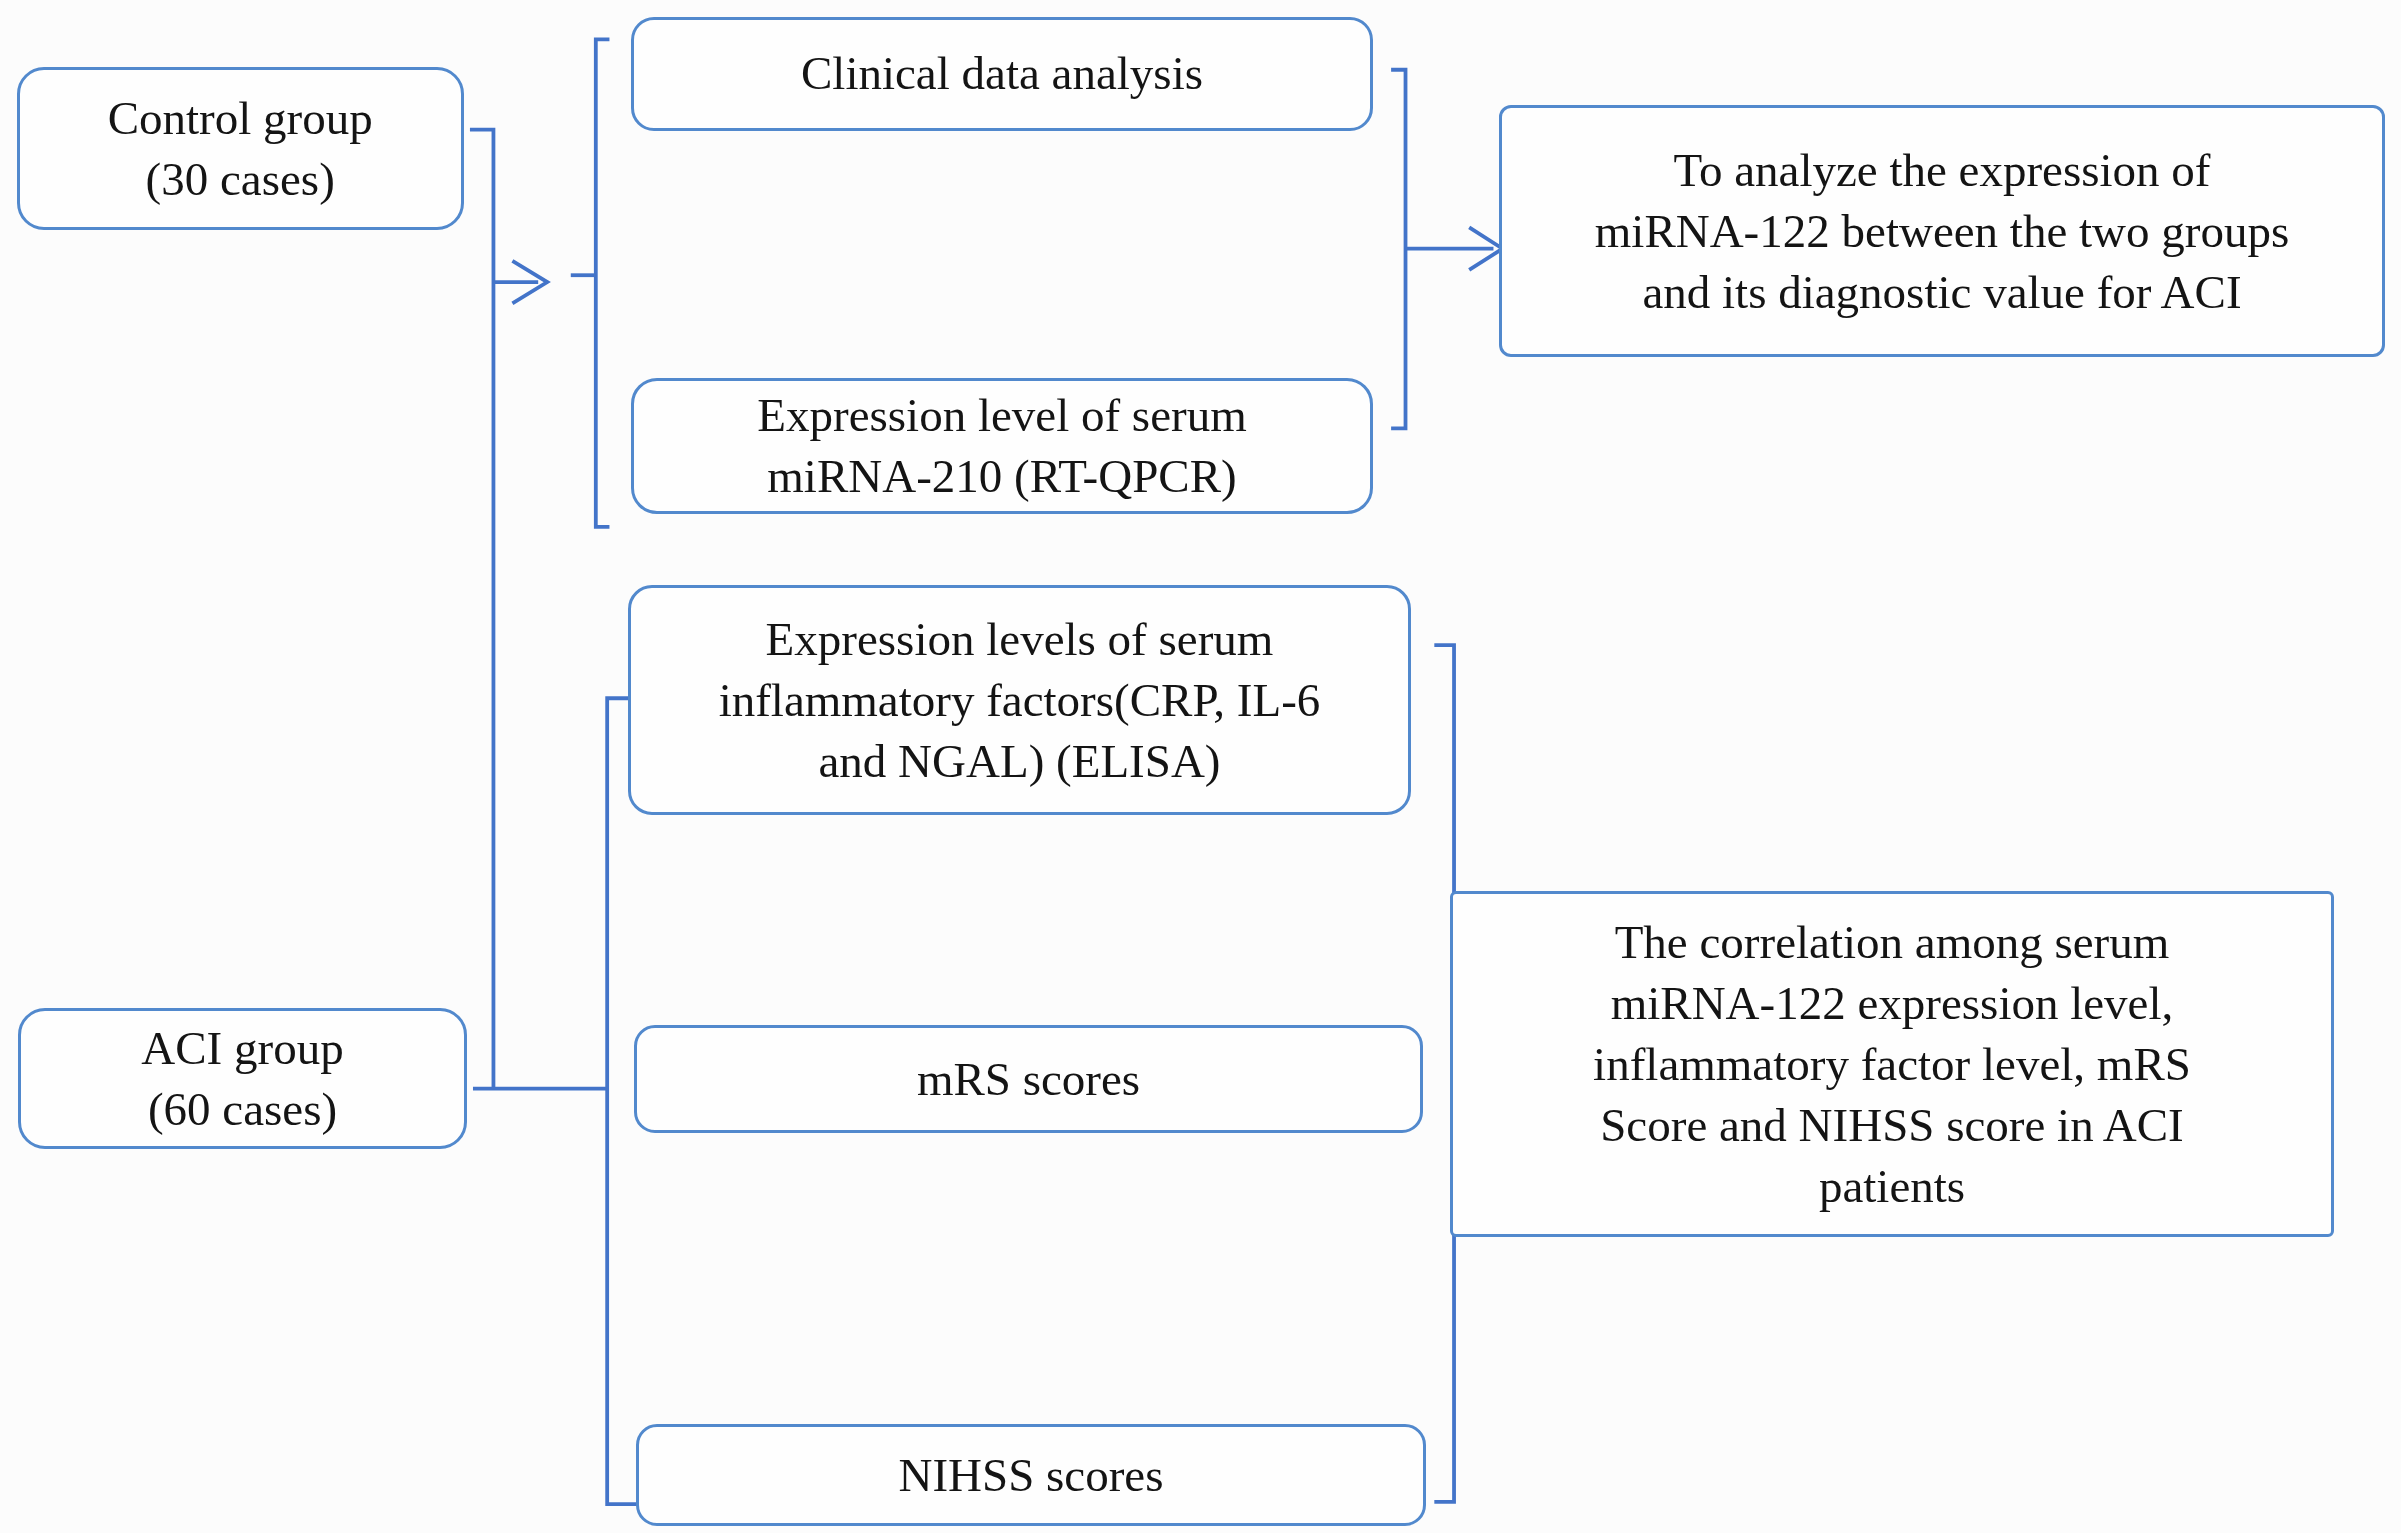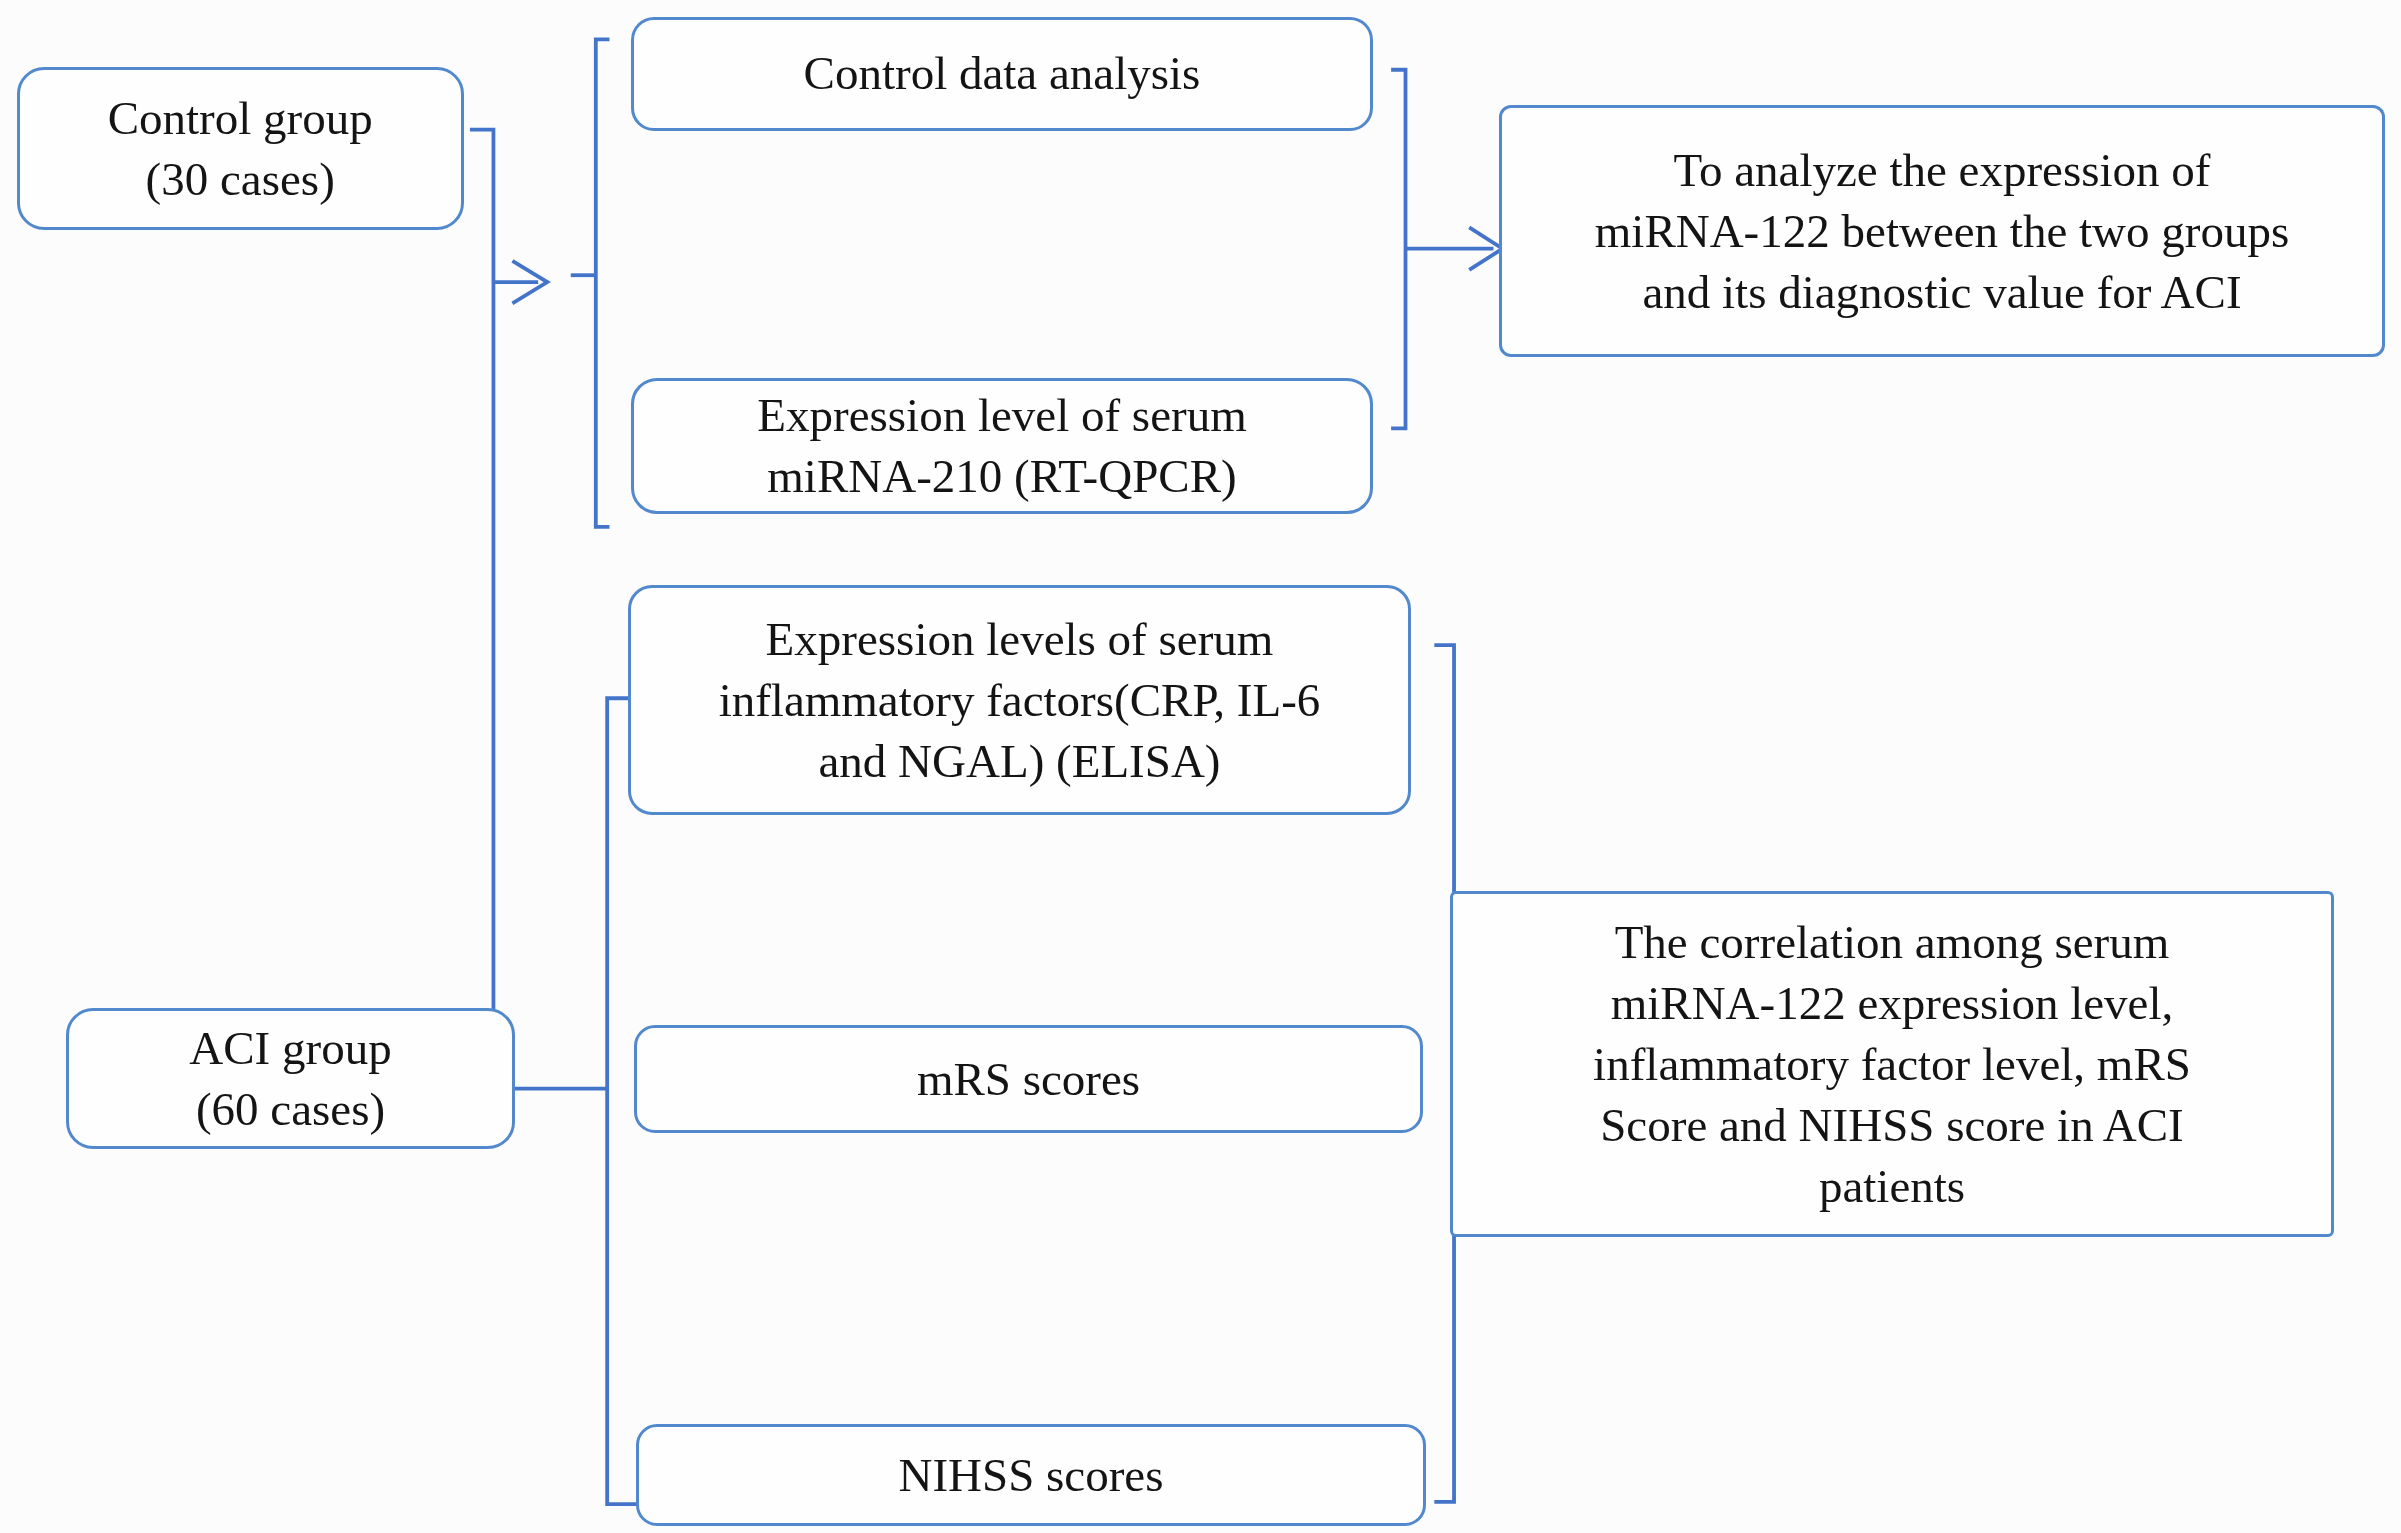--- a/index.html
+++ b/index.html
@@ -35,21 +35,21 @@
     text-align:center;
     white-space:pre-line;
     background:var(--box-fill);
     border:3px solid var(--box-border);
     color:var(--text-color);
     font-size:47px;
     line-height:61px;
     padding:3px 13.6px;
   }
   #node-control    {left:16.7px;  top:67px;   width:447px;  height:163px; border-radius:27px;}
-  #node-aci        {left:18px;  top:1008px; width:449px;  height:141px; border-radius:27px;margin-left:48px;}
+  #node-aci        {left:18px;  top:1008px; width:449px;  height:141px; border-radius:27px;}
   #node-clinical   {left:631px; top:16.7px;   width:742px;  height:114px; border-radius:23px;}
   #node-expression {left:631px; top:378px;  width:742px;  height:136px; border-radius:26px;}
   #node-inflammatory{left:628px;top:585px;  width:783px; height:230px; border-radius:24px;}
   #node-mrs        {left:634px; top:1025px; width:789px; height:108px; border-radius:21px;}
   #node-nihss      {left:636px; top:1424px; width:790px; height:102px; border-radius:21px;}
   #node-analyze    {left:1499px;top:105px;  width:886px; height:252px; border-radius:12px;}
   #node-correlation{left:1450px;top:891px; width:884px; height:346px; border-radius:6px;}
 </style>
 </head>
 <body>
@@ -76,21 +76,21 @@
     <path d="M 1884 851 L 1910 851 L 1910 1981 L 1884 1981"></path>
     <path d="M 1910 1400 L 1977 1400"></path>
   </svg>
 
   <div class="node" id="node-control">Control group
 (30 cases)</div>
 
   <div class="node" id="node-aci">ACI group
 (60 cases)</div>
 
-  <div class="node" id="node-clinical">Control data analysis</div>
+  <div class="node" id="node-clinical">Clinical data analysis</div>
 
   <div class="node" id="node-expression">Expression level of serum
 miRNA-210 (RT-QPCR)</div>
 
   <div class="node" id="node-inflammatory">Expression levels of serum
 inflammatory factors(CRP, IL-6
 and NGAL) (ELISA)</div>
 
   <div class="node" id="node-mrs">mRS scores</div>
 

